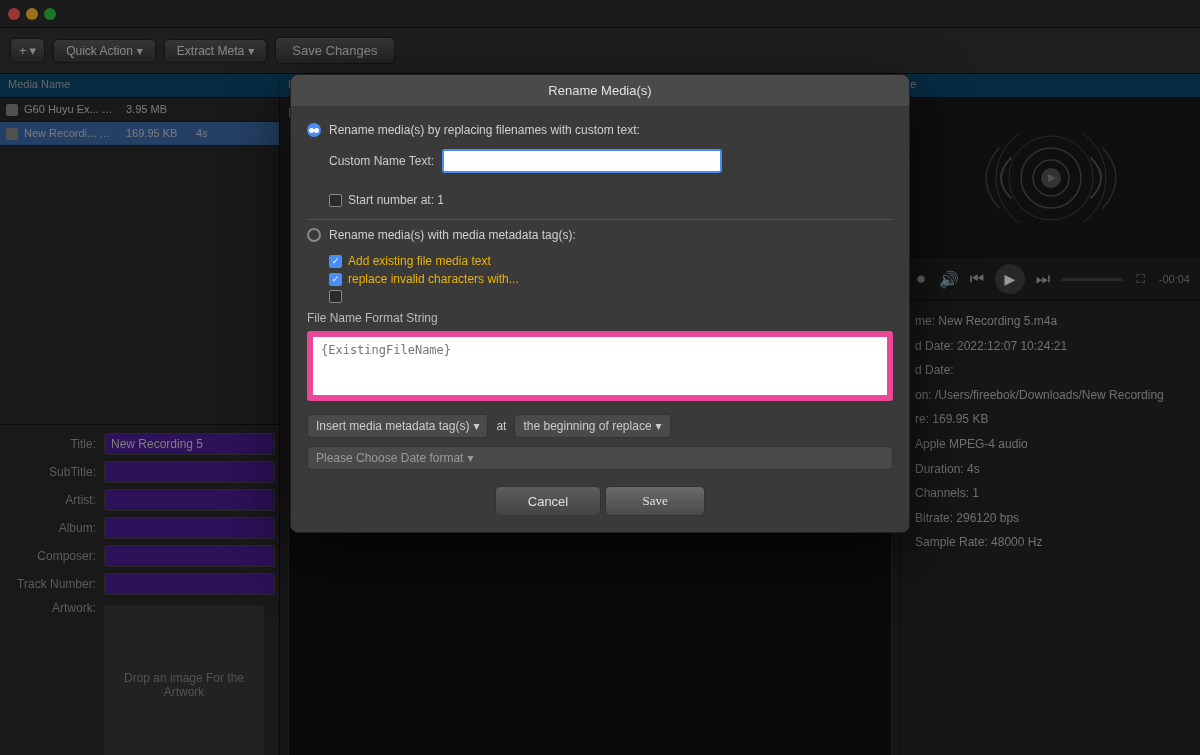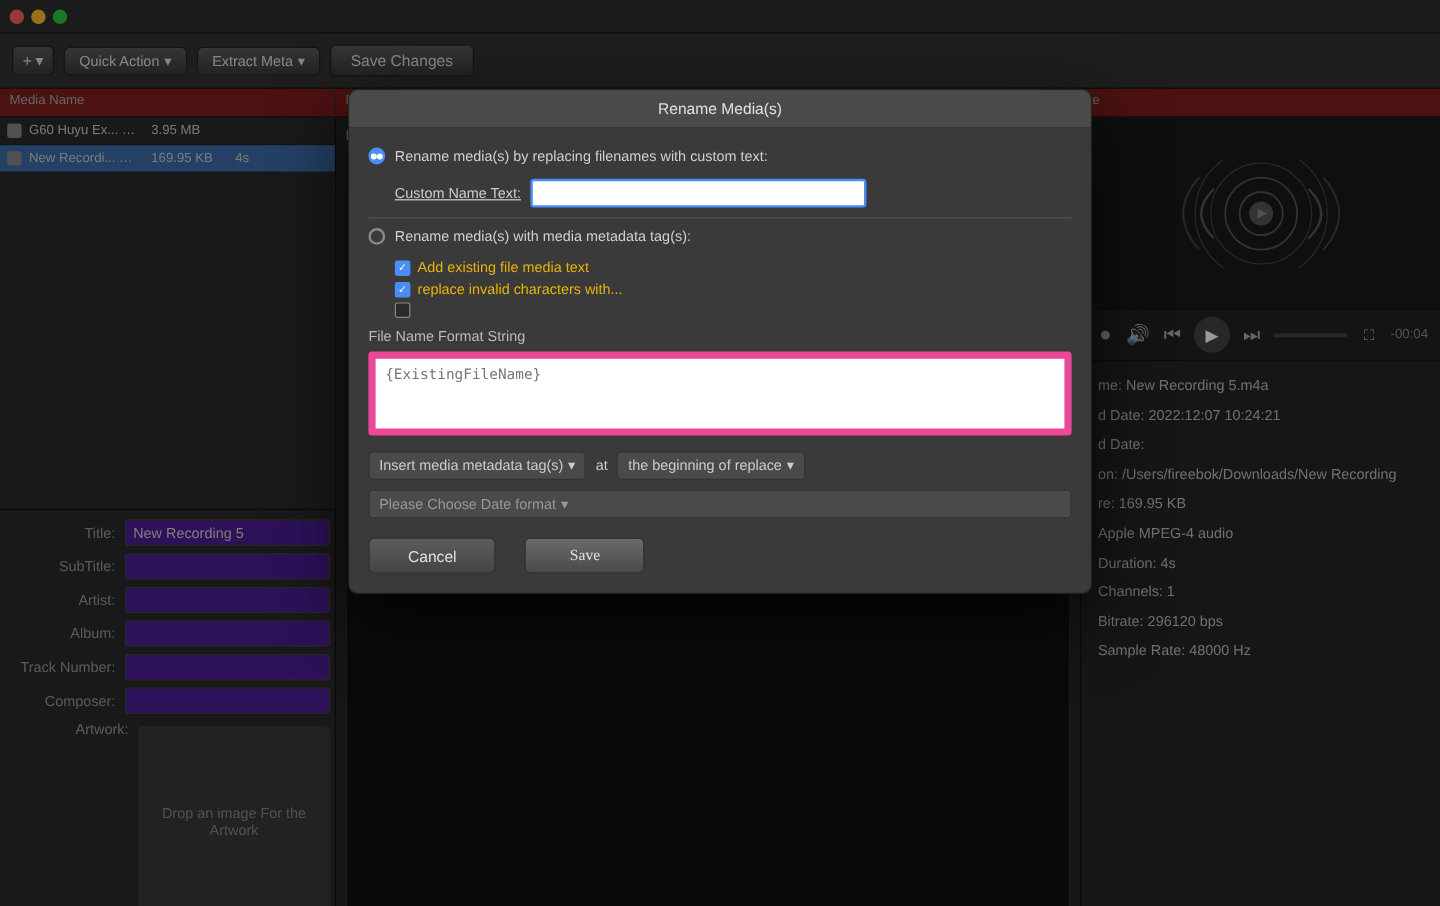--- a/index.html
+++ b/index.html
@@ -132,21 +132,20 @@
       height: 12px;
       background: #888;
       border-radius: 2px;
       margin-right: 3px;
       vertical-align: middle;
     }
     .meta-row {
       display: flex;
       align-items: center;
       margin-bottom: 6px;
-      justify-content: flex-end;
     }
     .meta-label {
       color: #999;
       font-size: 12px;
       text-align: right;
       width: 100px;
       padding-right: 8px;
       flex-shrink: 0;
     }
     .meta-input {
@@ -302,23 +301,22 @@
       background: #fff;
     }
     .radio-label {
       font-size: 12px;
       color: #d0d0d0;
     }
     .custom-name-row {
       display: flex;
       align-items: center;
       margin-left: 22px;
-      margin-bottom: 8px;
+      margin-bottom: 20px;
       gap: 8px;
-      text-decoration: underline;
     }
     .custom-name-label {
       font-size: 12px;
       color: #ccc;
       white-space: nowrap;
     }
     .custom-name-input {
       background: #fff;
       border: 2px solid #4a8ef5;
       border-radius: 3px;
@@ -425,21 +423,22 @@
       padding: 4px 8px;
       font-size: 12px;
       cursor: pointer;
       display: flex;
       align-items: center;
       gap: 4px;
       margin-bottom: 16px;
     }
     .dialog-buttons {
       display: flex;
-      gap: 24px;
+      justify-content: center;
+      gap: 4px;
       margin-top: 0;
     }
     .btn-cancel {
       background: linear-gradient(180deg, #5c5c5c, #444);
       border: 1px solid #333;
       border-radius: 5px;
       color: #e0e0e0;
       padding: 6px 32px;
       font-size: 13px;
       cursor: pointer;
@@ -479,21 +478,21 @@
   </button>
   <button class="btn-extract">
     <span>Extract Meta</span>
     <span>▾</span>
   </button>
   <button class="btn-save-changes">
     <span>Save Changes</span>
   </button>
 </div>
 
-<div style="display:flex; background:#7f1d1d; border-bottom:1px solid #111; height:24px;">
+<div style="display:flex; background:#0c4a6e; border-bottom:1px solid #111; height:24px;">
   <div style="width:280px; font-size:11px; color:#aaa; padding:4px 8px; border-right:1px solid #333;">Media Name</div>
   <div style="width:80px; font-size:11px; color:#aaa; padding:4px 8px; border-right:1px solid #333;">Media Size</div>
   <div style="width:90px; font-size:11px; color:#aaa; padding:4px 8px; border-right:1px solid #333;">Media Length</div>
   <div style="width:100px; font-size:11px; color:#aaa; padding:4px 8px; border-right:1px solid #333;">Media Kind</div>
   <div style="width:120px; font-size:11px; color:#aaa; padding:4px 8px; border-right:1px solid #333;">Media Artist</div>
   <div style="width:140px; font-size:11px; color:#aaa; padding:4px 8px; border-right:1px solid #333;">Media Album</div>
   <div style="flex:1; font-size:11px; color:#aaa; padding:4px 8px;">Media Created Date</div>
 </div>
 
 <div class="main-layout">
@@ -532,25 +531,25 @@
       </div>
       <div class="meta-row">
         <span class="meta-label">Artist:</span>
         <input class="meta-input" style="">
       </div>
       <div class="meta-row">
         <span class="meta-label">Album:</span>
         <input class="meta-input" style="">
       </div>
       <div class="meta-row">
+        <span class="meta-label">Composer:</span>
+        <input class="meta-input" style="">
+      </div>
+      <div class="meta-row">
         <span class="meta-label">Track Number:</span>
-        <input class="meta-input" style="">
-      </div>
-      <div class="meta-row">
-        <span class="meta-label">Composer:</span>
         <input class="meta-input" style="">
       </div>
       <div class="meta-row" style="align-items:flex-start;">
         <span class="meta-label">Artwork:</span>
         <div class="artwork-box" style="margin-left:0; background:#3a3a3a;">
           <span>Drop an image For the Artwork</span>
         </div>
       </div>
     </div>
   </div>
@@ -621,20 +620,24 @@
           <div style="width:5px;height:5px;border-radius:50%;background:#fff;"></div>
         </div>
         <span class="radio-label">Rename media(s) by replacing filenames with custom text:</span>
       </div>
 
       <div class="custom-name-row">
         <span class="custom-name-label">Custom Name Text:</span>
         <input class="custom-name-input" value="" style="">
       </div>
 
+      <div class="start-number-row">
+        <div class="checkbox"></div>
+        <span style="font-size:12px; color:#ccc;">Start number at: 1</span>
+      </div>
 
       <hr class="divider">
 
       
       <div class="radio-option">
         <div class="radio-btn"></div>
         <span class="radio-label">Rename media(s) with media metadata tag(s):</span>
       </div>
 
       <div class="metadata-options">

